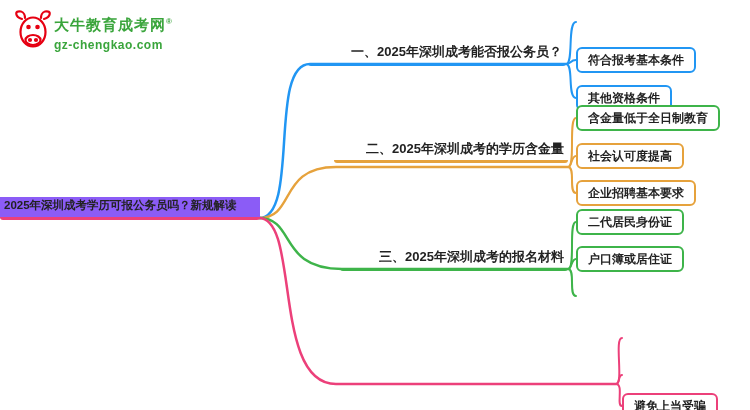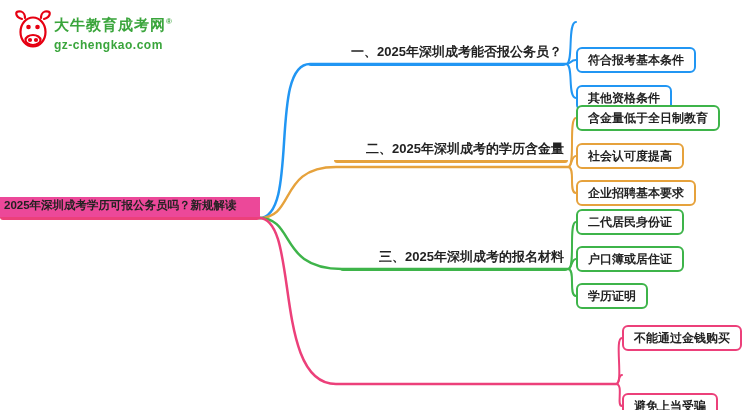--- a/index.html
+++ b/index.html
@@ -6,21 +6,21 @@
   body{
     width:750px;height:410px;position:relative;overflow:hidden;
     background:#ffffff;
     font-family:"Liberation Sans","DejaVu Sans",sans-serif;
   }
   .canvas{position:absolute;inset:0}
   svg.connectors{position:absolute;left:0;top:0;z-index:1}
   .node{position:absolute;box-sizing:border-box;z-index:2;font-weight:bold;color:#222;white-space:nowrap}
   .root{
     font-size:11.5px;line-height:16px;padding:0 4px 4px 4px;
-    border-bottom:3px solid #ec407a;border-radius:0 0 3px 3px;background:#ec4899;
+    border-bottom:3px solid #ec407a;border-radius:0 0 3px 3px;background:#8b5cf6;
   }
   .btitle{
     font-size:13px;line-height:17px;padding:0 4px 3px 4px;text-align:right;
     border-bottom:3px solid;border-radius:0 0 3px 3px;
   }
   .leaf{
     font-size:12px;line-height:16px;padding:3px 10px;
     background:#fff;border:2px solid;border-radius:6px;
   }
   .bd-blue{border-color:#2196f3}.u-blue{border-bottom-color:#2196f3}
@@ -96,18 +96,16 @@
 
   <div class="node leaf bd-blue" style="left:576px;top:85px">其他资格条件</div>
   <div class="node leaf bd-blue" style="left:576px;top:47px">符合报考基本条件</div>
 
   <div class="node leaf bd-green" style="left:576px;top:105px">含金量低于全日制教育</div>
   <div class="node leaf bd-orange" style="left:576px;top:143px">社会认可度提高</div>
   <div class="node leaf bd-orange" style="left:576px;top:180px">企业招聘基本要求</div>
 
   <div class="node leaf bd-green" style="left:576px;top:209px">二代居民身份证</div>
   <div class="node leaf bd-green" style="left:576px;top:246px">户口簿或居住证</div>
-  <div class="node leaf bd-green" style="left:576px;top:283px">学历证明</div>
 
-  <div class="node leaf bd-pink" style="left:622px;top:325px">不能通过金钱购买</div>
   <div class="node leaf bd-pink" style="left:622px;top:393px">避免上当受骗</div>
 
 </div>
 
 </body></html>

